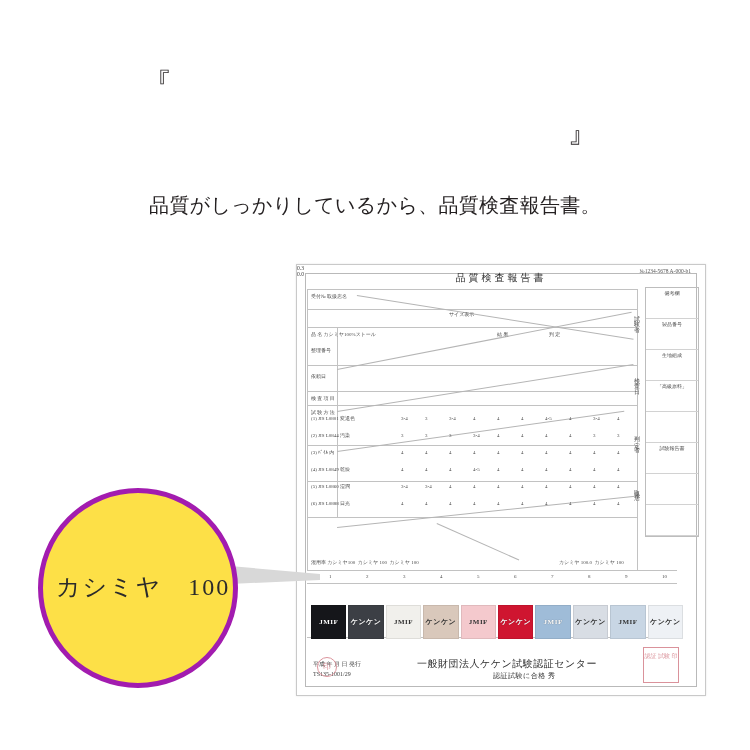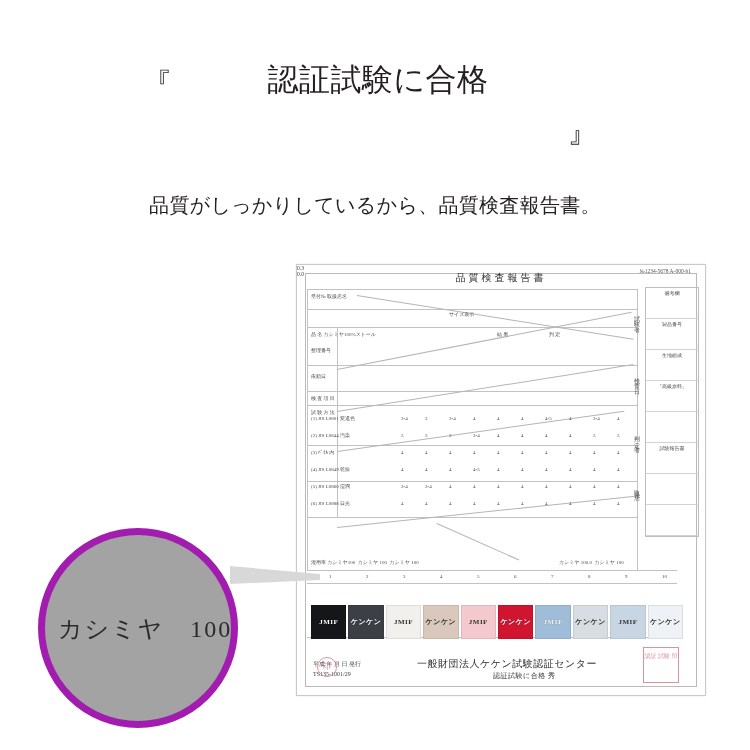--- a/index.html
+++ b/index.html
@@ -239,26 +239,26 @@
     font-size: 8px;
     text-align: center;
     line-height: 18px;
     opacity: 0.85;
   }
 
   
   .magnifier {
     position: absolute;
     left: 38px;
-    top: 528px;
+    top: 488px;
     width: 200px;
     height: 200px;
-    border: 7px solid #a21caf;
+    border: 5px solid #a21caf;
     border-radius: 50%;
-    background: #a3a3a3;
+    background: #fde047;
   }
   .magnifier-text {
     position: absolute;
     left: 0;
     top: 78px;
     width: 200px;
     text-align: center;
     font-family: "Liberation Serif", serif;
     font-size: 24px;
     letter-spacing: 2px;
@@ -276,21 +276,20 @@
 </head>
 <body>
 
 <div id="page">
 
   <div class="headline">
     <div class="head-line1">
       <span class="quote-open">『</span>
     </div>
     <div class="head-line2">
-      <span>認証試験に合格</span>
       <span class="quote-close">』</span>
     </div>
   </div>
 
   <div class="subcopy">品質がしっかりしているから、品質検査報告書。</div>
 
   <div class="doc">
     <div class="doc-inner"></div>
 
     <div class="doc-title">品質検査報告書</div>

